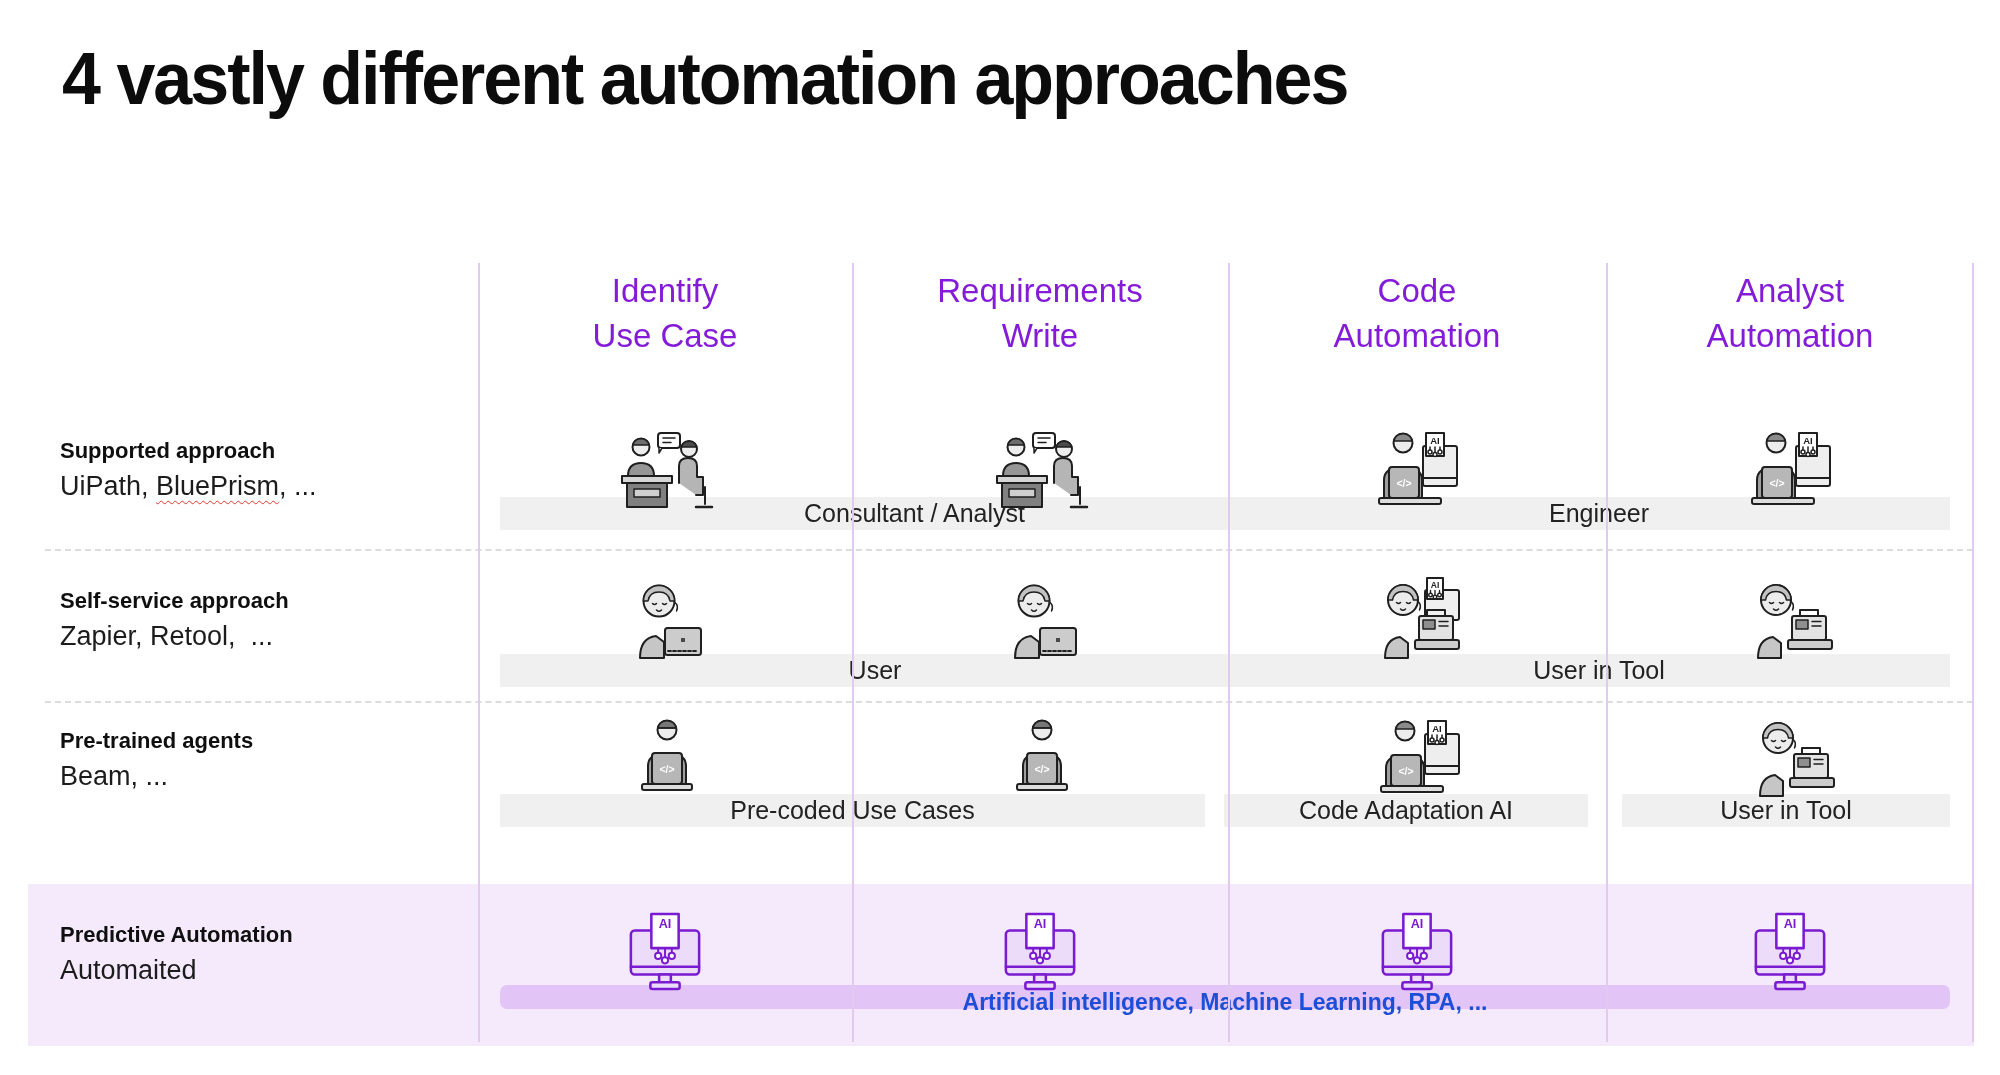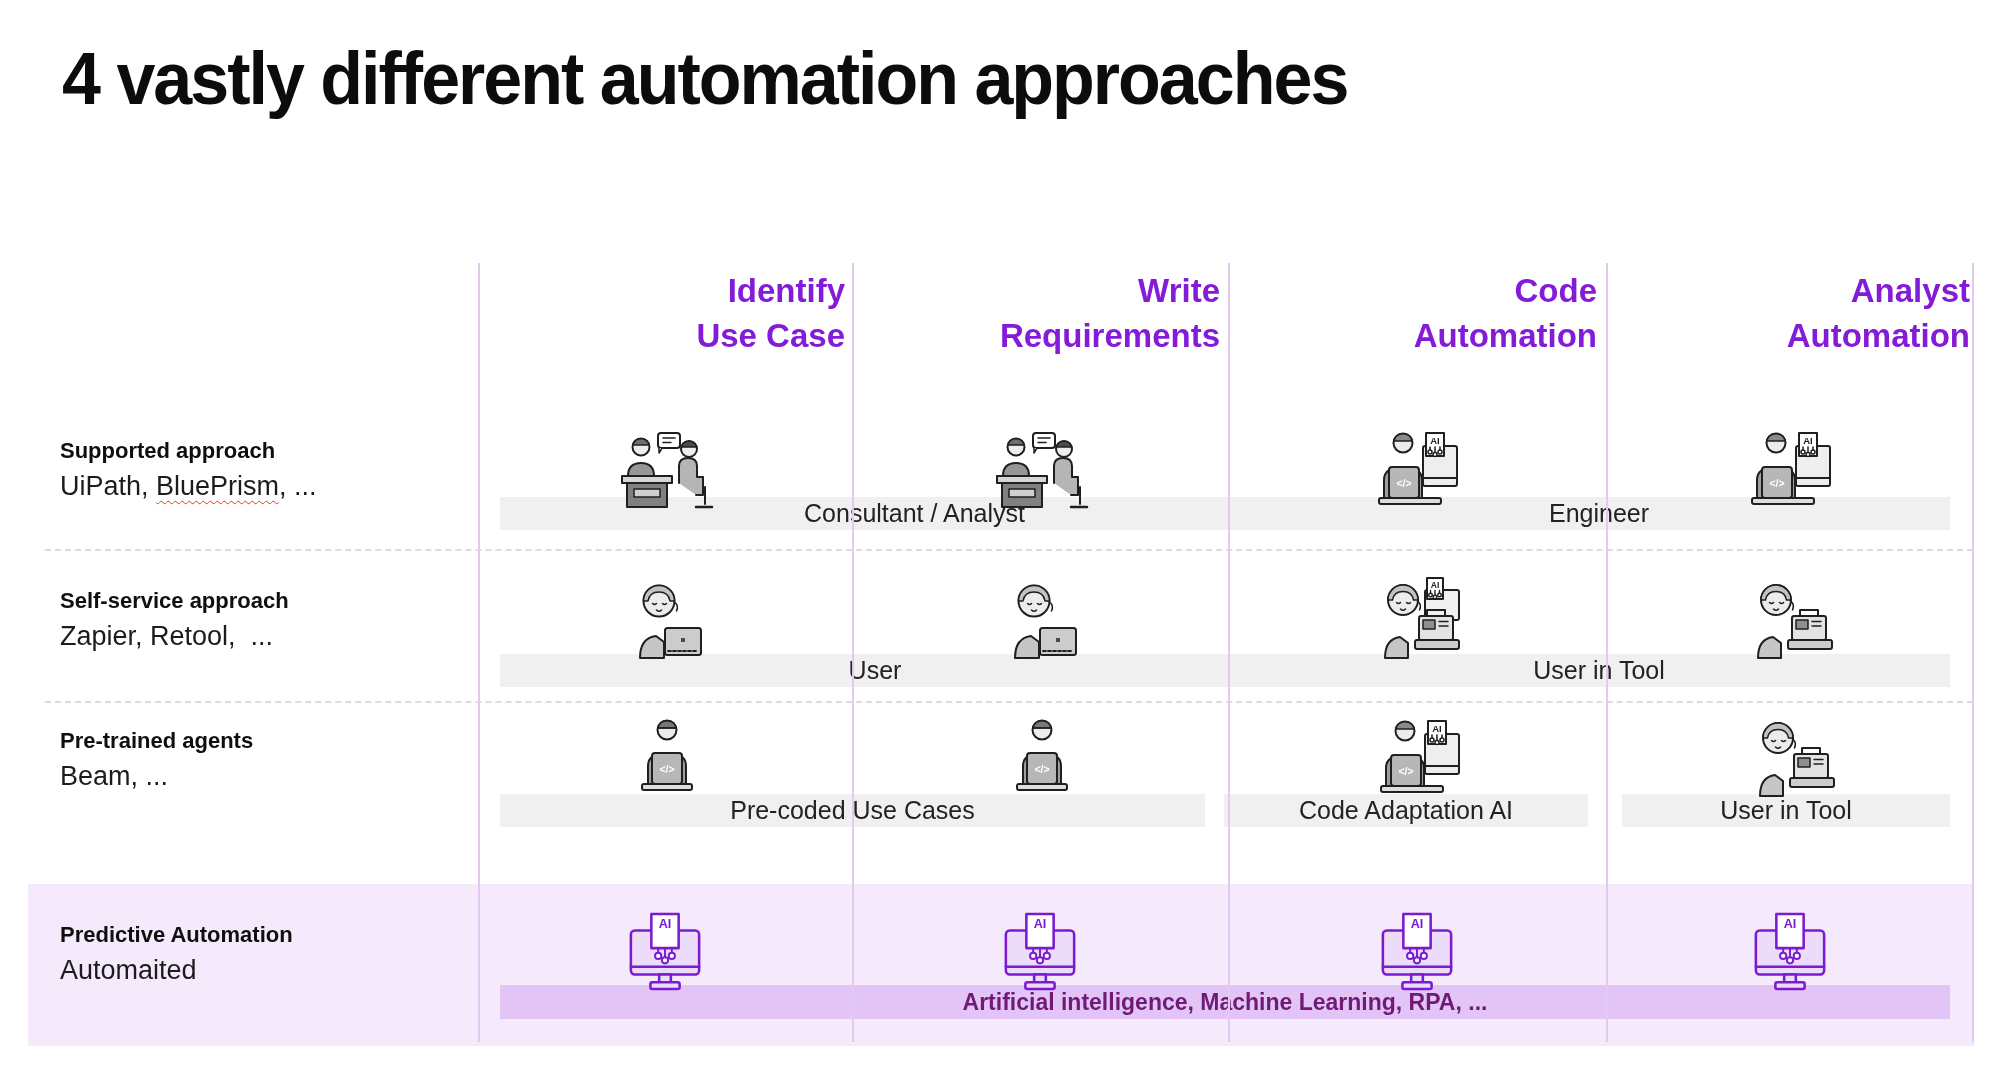--- a/index.html
+++ b/index.html
@@ -6,34 +6,34 @@
   body{width:2000px;height:1075px;position:relative;overflow:hidden;
        font-family:"Liberation Sans",sans-serif;color:#111;}
 
   .page-title{position:absolute;left:62px;top:36px;font-size:70px;font-weight:700;
       letter-spacing:-2px;color:#0c0c0c;transform:scaleY(1.07);transform-origin:left top;white-space:nowrap;}
 
   
   .v-line{position:absolute;top:263px;height:779px;width:2px;background:#e3c9ef;z-index:6;}
   .h-dash{position:absolute;left:45px;width:1928px;height:0;border-top:2px dashed #dcdcdc;z-index:2;}
 
-  .col-header{position:absolute;top:268px;width:360px;text-align:right;
-      font-size:33px;line-height:45px;font-weight:700;color:#841bd8;z-index:5;}
+  .col-header{position:absolute;top:268px;width:360px;text-align:center;
+      font-size:33px;line-height:45px;font-weight:400;color:#841bd8;z-index:5;}
 
   .row-label{position:absolute;left:60px;z-index:5;}
   .row-title{font-size:22px;font-weight:700;color:#0f0f0f;white-space:pre;}
   .row-sub{font-size:27px;color:#1c1c1c;margin-top:7px;white-space:pre;}
   .misspelled{text-decoration:underline wavy #e03a2f;text-decoration-thickness:1px;text-underline-offset:5px;}
 
   .role-bar{position:absolute;height:33px;line-height:33px;background:#f0f0f0;
       text-align:center;font-size:25px;color:#222;z-index:1;}
 
   .band{position:absolute;left:28px;top:884px;width:1946px;height:162px;background:#f5e9fc;z-index:0;}
-  .band-bar{position:absolute;left:500px;top:985px;width:1450px;height:34px;line-height:34px;
-      background:#e2c4f6;text-align:center;font-size:23px;font-weight:700;color:#701a75;z-index:3;}
+  .band-bar{position:absolute;left:500px;top:985px;width:1450px;height:24px;line-height:34px;
+      background:#e2c4f6;text-align:center;font-size:23px;font-weight:700;color:#1d4ed8;z-index:3;border-radius:7px;}
 
   .icon{position:absolute;overflow:visible;z-index:4;}
   .ictext{font-family:"Liberation Sans",sans-serif;font-weight:bold;text-anchor:middle;}
   .defs-holder{position:absolute;width:0;height:0;}
 </style>
 </head>
 <body>
 
 <svg class="defs-holder" aria-hidden="true">
   <defs>
@@ -145,22 +145,22 @@
 <div class="v-line" style="left:852px"></div>
 <div class="v-line" style="left:1228px"></div>
 <div class="v-line" style="left:1606px"></div>
 <div class="v-line" style="left:1972px"></div>
 
 <div class="col-header" style="left:485px">
   <div>Identify</div>
   <div>Use Case</div>
 </div>
 <div class="col-header" style="left:860px">
+  <div>Requirements</div>
   <div>Write</div>
-  <div>Requirements</div>
 </div>
 <div class="col-header" style="left:1237px">
   <div>Code</div>
   <div>Automation</div>
 </div>
 <div class="col-header" style="left:1610px">
   <div>Analyst</div>
   <div>Automation</div>
 </div>
 

